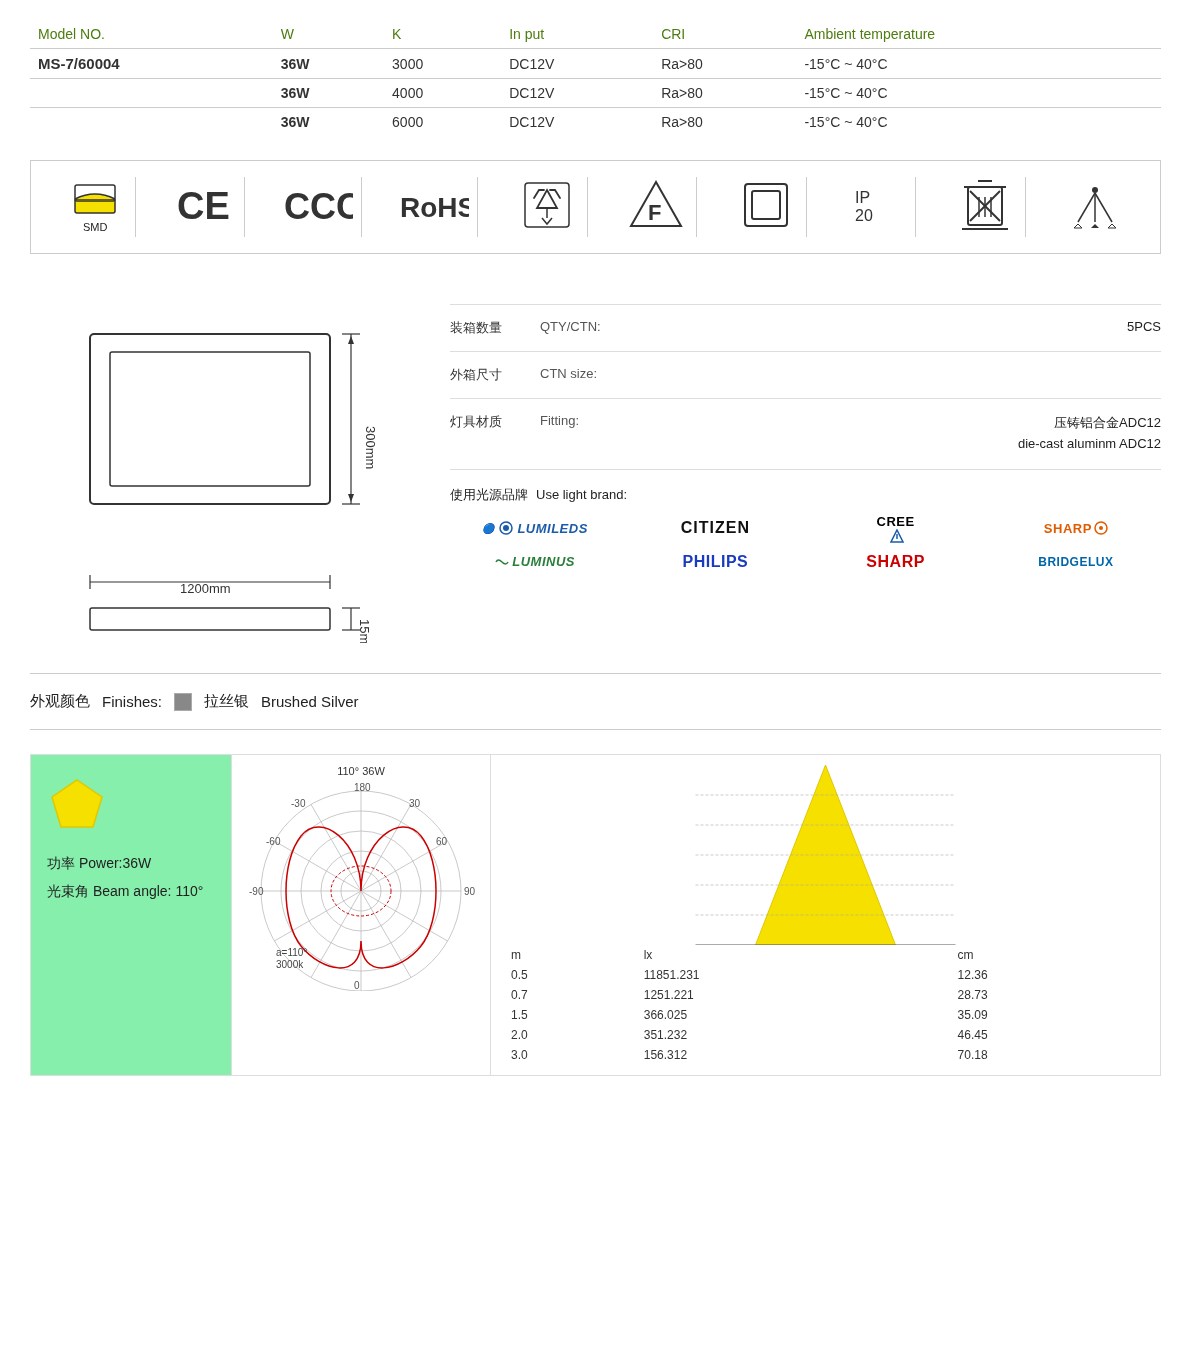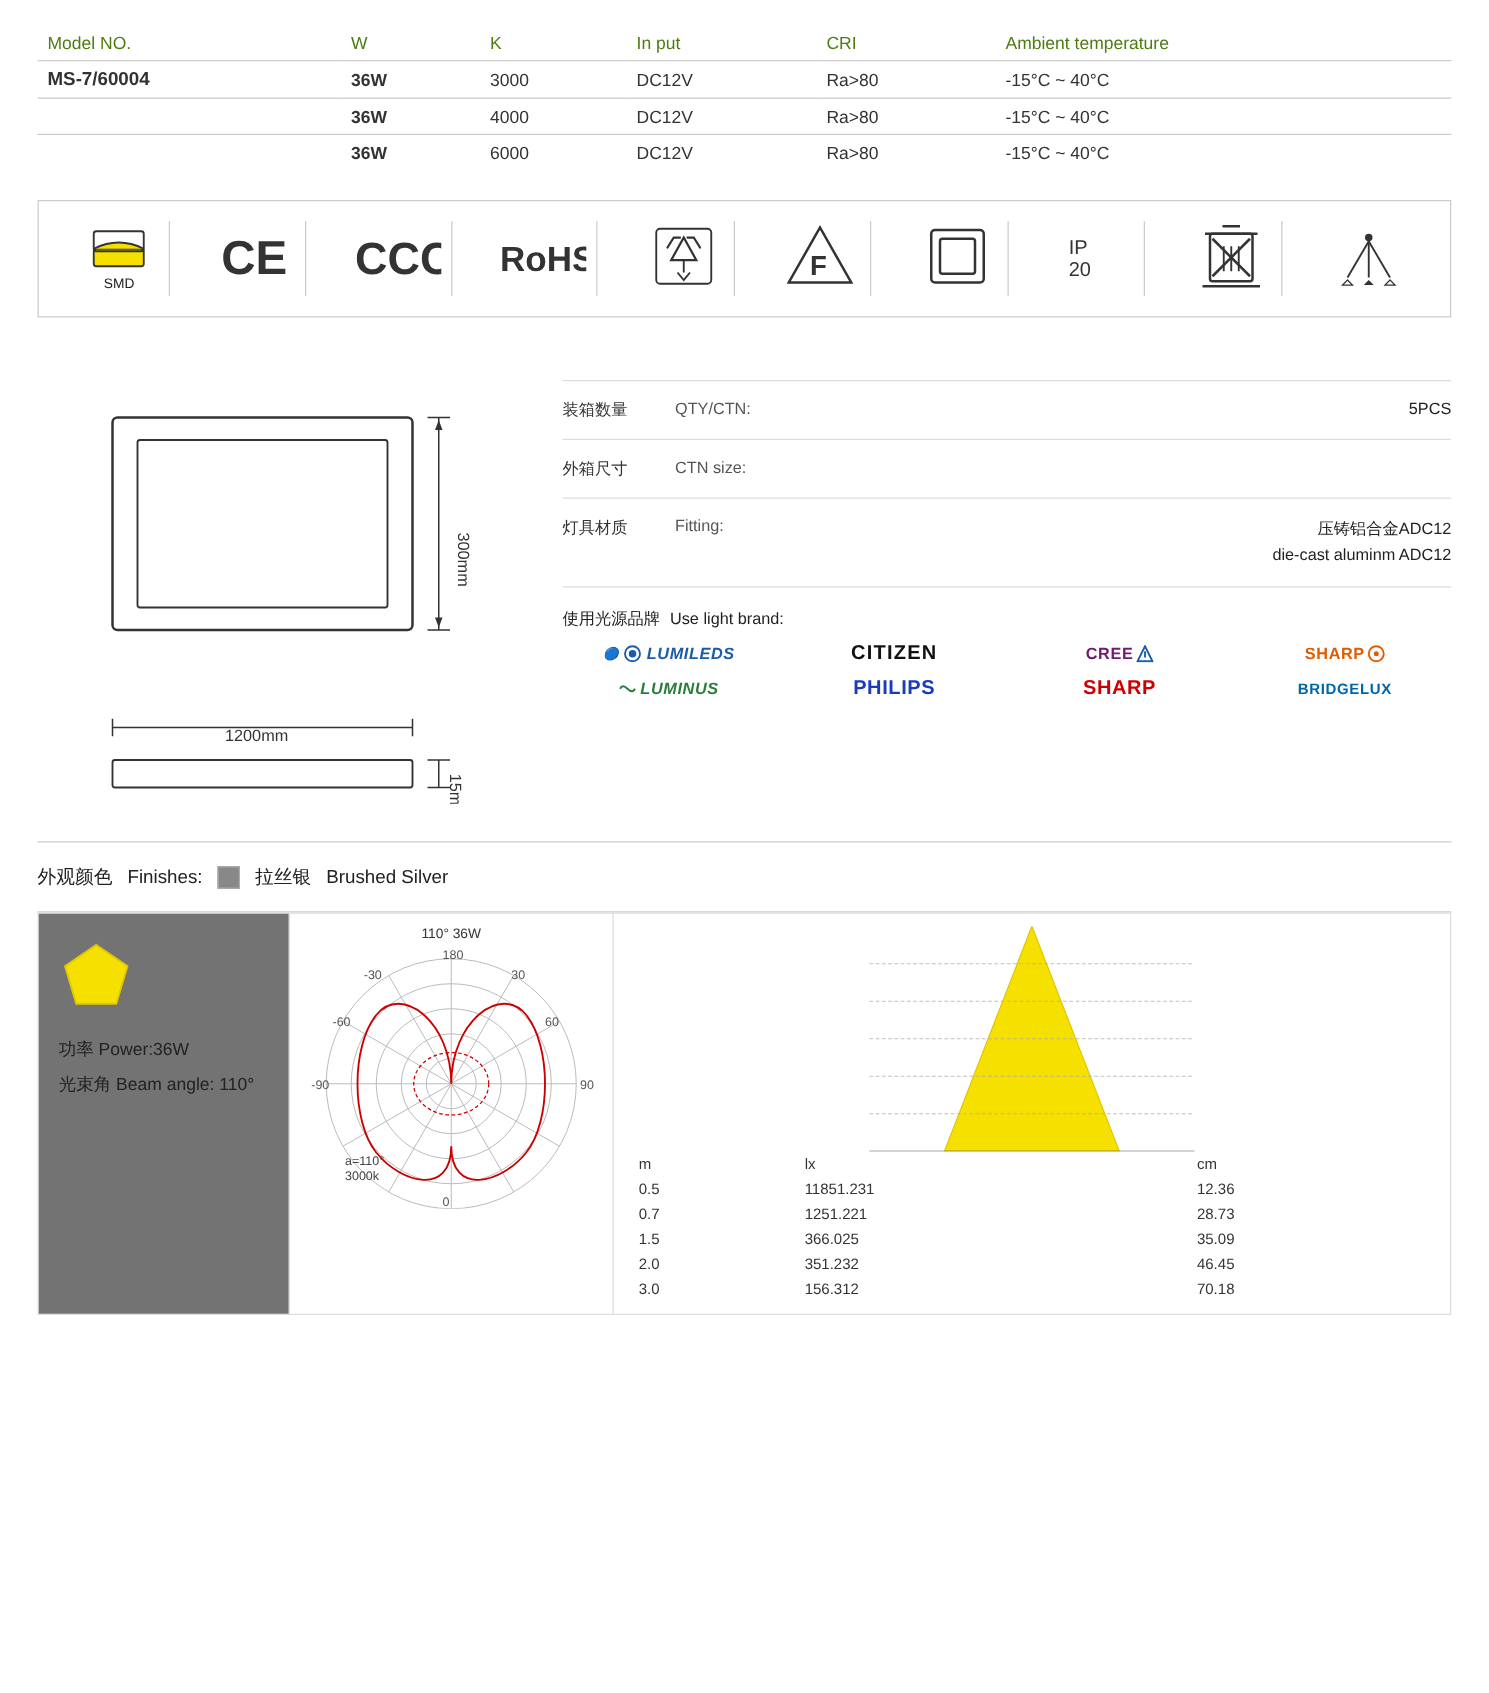--- a/index.html
+++ b/index.html
@@ -111,53 +111,54 @@
       display: flex;
       align-items: center;
       justify-content: center;
       font-weight: bold;
       font-size: 13px;
       letter-spacing: 0.5px;
     }
     .brand-lumileds { color: #1a5ca8; font-style: italic; }
     .brand-lumileds::before { content: "🔵"; margin-right: 4px; font-size: 10px; }
     .brand-citizen { color: #111; font-weight: 900; font-size: 16px; letter-spacing: 1px; }
-    .brand-cree { color: #701a75; font-weight: 900; }
+    .brand-cree { color: #000000; font-weight: 900; flex-direction: column; }
     .brand-osram { color: #e05c00; font-weight: bold; }
     .brand-luminus { color: #2a7e3b; font-style: italic; }
     .brand-philips { color: #1a3bbf; font-weight: 900; font-size: 16px; }
     .brand-sharp { color: #c00; font-weight: 900; font-size: 16px; }
     .brand-bridgelux { color: #0066aa; font-size: 12px; }
 
     
     .finish-section {
       display: flex;
       align-items: center;
       gap: 12px;
       padding: 18px 0;
       border-top: 1px solid #ccc;
       border-bottom: 1px solid #ccc;
+      margin-bottom: 24px;
       font-size: 15px;
     }
     .finish-swatch {
       width: 18px;
       height: 18px;
       background: #888;
       border: 1px solid #aaa;
     }
 
     
     .bottom-section {
       display: flex;
       gap: 0;
       border: 1px solid #ddd;
     }
     .power-panel {
       flex: 0 0 200px;
-      background: #737373;
+      background: #86efac;
       padding: 20px 16px;
       display: flex;
       flex-direction: column;
       justify-content: flex-start;
       gap: 10px;
       font-size: 14px;
     }
     .polar-panel {
       flex: 0 0 260px;
       border-left: 1px solid #ddd;

